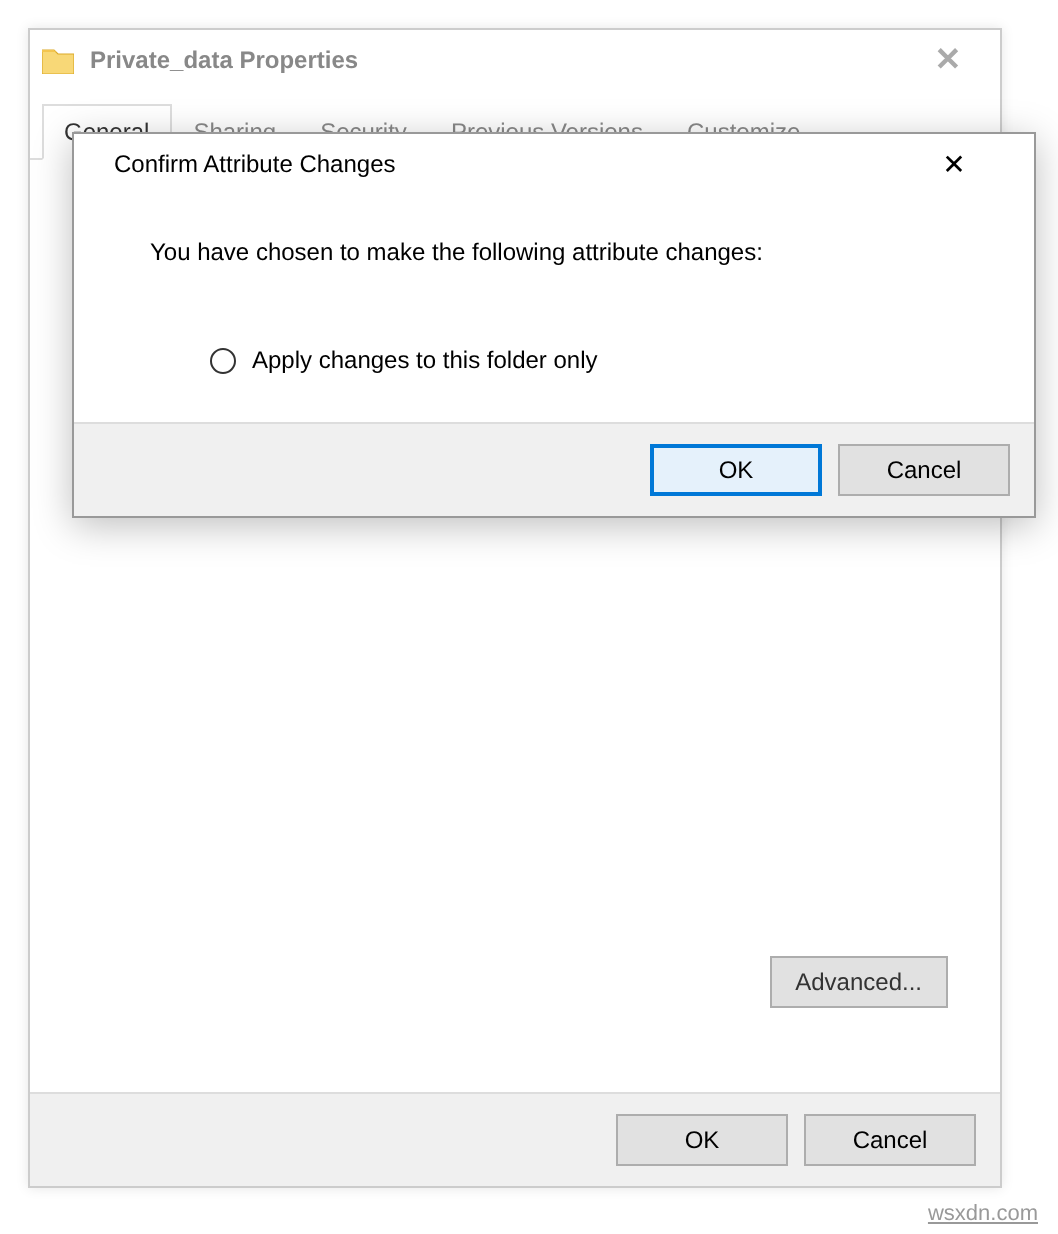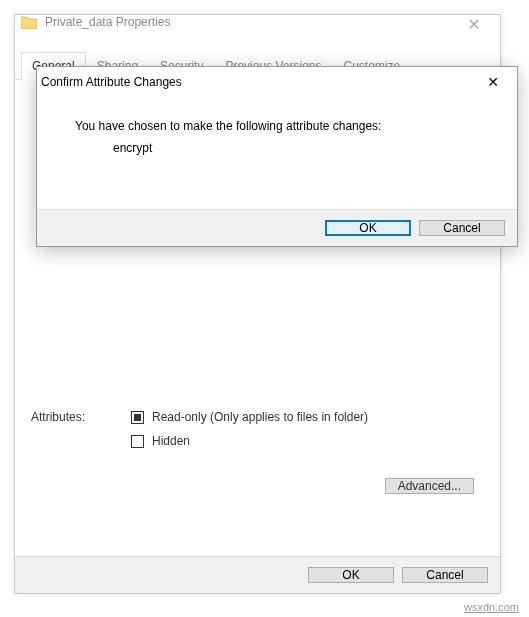--- a/index.html
+++ b/index.html
@@ -1,41 +1,41 @@
 <!DOCTYPE html>
 <html><head>
   <meta charset="utf-8">
   <style>
     * { box-sizing: border-box; font-family: "Segoe UI", Tahoma, sans-serif; font-size: 12px; }
     body { margin: 0; background: #fff; width: 529px; height: 617px; position: relative; overflow: hidden; }
 
     
     .prop-window { position: absolute; left: 14px; top: 14px; width: 487px; height: 580px; border: 1px solid #ccc; background: #fff; box-shadow: 0 0 6px rgba(0,0,0,0.1); }
-    .prop-titlebar { height: 30px; display: flex; padding: 0 6px; color: #888; }
+    .prop-titlebar { height: 30px; display: flex; align-items: center; padding: 0 6px; color: #888; font-weight: bold; }
     .folder-ico { width: 16px; height: 14px; margin-right: 8px; }
     .prop-title { flex: 1; }
     .prop-close { width: 40px; text-align: center; color: #aaa; font-size: 16px; }
     .tabstrip { display: flex; border-bottom: 1px solid #ddd; padding: 0 6px; margin-top: 6px; color: #888; }
     .tab { padding: 6px 10px; border: 1px solid transparent; position: relative; top: 1px; }
     .tab.active { border: 1px solid #ddd; border-bottom: 1px solid #fff; background: #fff; color: #333; }
     .prop-body { padding: 10px 16px; color: #333; position: relative; height: 480px; }
     .attr-row { position: absolute; left: 16px; top: 330px; display: flex; width: 440px; }
     .attr-label { width: 100px; }
     .attr-col { flex: 1; }
     .chk-line { display: flex; align-items: center; margin-bottom: 10px; }
     .chk { width: 13px; height: 13px; border: 1px solid #333; margin-right: 8px; display: inline-flex; align-items: center; justify-content: center; background: #fff; }
     .chk.indet::after { content: ""; width: 7px; height: 7px; background: #333; display: block; }
     .adv-row { position: absolute; right: 26px; top: 358px; margin-top: 40px; }
-    .btn { display: inline-flex; align-items: center; justify-content: center; min-width: 86px; height: 16px; border: 1px solid #adadad; background: #e1e1e1; padding: 0 12px; cursor: default; }
+    .btn { display: inline-flex; align-items: center; justify-content: center; min-width: 86px; height: 26px; border: 1px solid #adadad; background: #e1e1e1; padding: 0 12px; cursor: default; }
     .btn.primary { border: 2px solid #0078d7; background: #e5f1fb; }
     .prop-footer { position: absolute; bottom: 0; left: 0; right: 0; border-top: 1px solid #ddd; padding: 10px 12px; display: flex; justify-content: flex-end; gap: 8px; background: #f0f0f0; }
 
     
     .dialog { position: absolute; left: 36px; top: 66px; width: 482px; border: 1px solid #999; background: #fff; box-shadow: 0 4px 18px rgba(0,0,0,0.25); }
-    .dlg-titlebar { height: 30px; display: flex; align-items: center; padding: 0 4px; }
+    .dlg-titlebar { height: 30px; display: flex; align-items: center; padding: 0 20px; }
     .dlg-title { flex: 1; color: #000; }
     .dlg-close { width: 40px; text-align: center; font-size: 14px; color: #000; }
     .dlg-body { padding: 14px 18px 8px 18px; color: #000; margin-left: 20px; }
     .dlg-line { margin: 8px 0; }
     .indent { padding-left: 38px; }
     .gap { height: 22px; }
     .radio-group { padding: 10px 0 6px 30px; }
     .radio-line { display: flex; align-items: center; margin-bottom: 10px; }
     .radio { width: 13px; height: 13px; border: 1px solid #333; border-radius: 50%; margin-right: 8px; display: inline-flex; align-items: center; justify-content: center; background: #fff; }
     .radio.sel::after { content: ""; width: 5px; height: 5px; border-radius: 50%; background: #000; display: block; }
@@ -58,53 +58,43 @@
     <span class="prop-close">✕</span>
   </div>
   <div class="tabstrip">
     <div class="tab active">General</div>
     <div class="tab">Sharing</div>
     <div class="tab">Security</div>
     <div class="tab">Previous Versions</div>
     <div class="tab">Customize</div>
   </div>
   <div class="prop-body">
-    <div class="attr-row">
-      <div class="attr-label">Attributes:</div>
-      <div class="attr-col">
-        <div class="chk-line">
-          <span class="chk indet"></span>
-          <span>Read-only (Only applies to files in folder)</span>
-        </div>
-        <div class="chk-line">
-          <span class="chk"></span>
-          <span>Hidden</span>
-        </div>
-      </div>
-    </div>
     <div class="adv-row">
       <span class="btn">Advanced...</span>
     </div>
   </div>
   <div class="prop-footer">
     <span class="btn">OK</span>
     <span class="btn">Cancel</span>
   </div>
 </div>
 
 <div class="dialog">
   <div class="dlg-titlebar">
     <span class="dlg-title">Confirm Attribute Changes</span>
     <span class="dlg-close">✕</span>
   </div>
   <div class="dlg-body">
     <div class="dlg-line">You have chosen to make the following attribute changes:</div>
-    <div class="dlg-line indent">encrypt</div>
     <div class="gap"></div>
     <div class="radio-group">
+      <div class="radio-line">
+        <span class="radio"></span>
+        <span>Apply changes to this folder only</span>
+      </div>
     </div>
   </div>
   <div class="dlg-footer">
     <span class="btn primary">OK</span>
     <span class="btn">Cancel</span>
   </div>
 </div>
 
 <div class="watermark">wsxdn.com</div>
 

